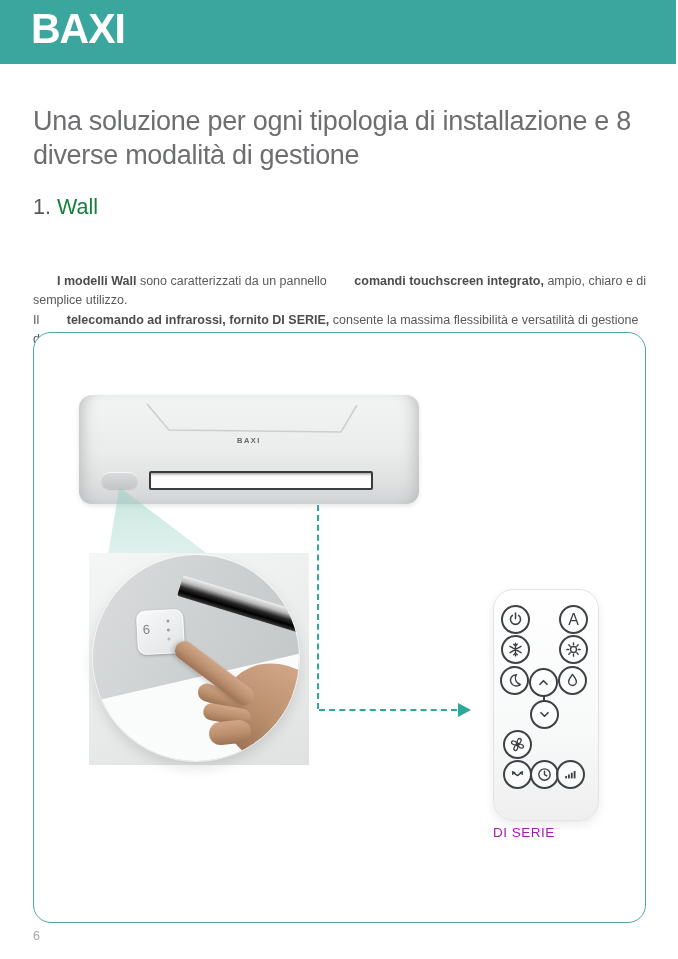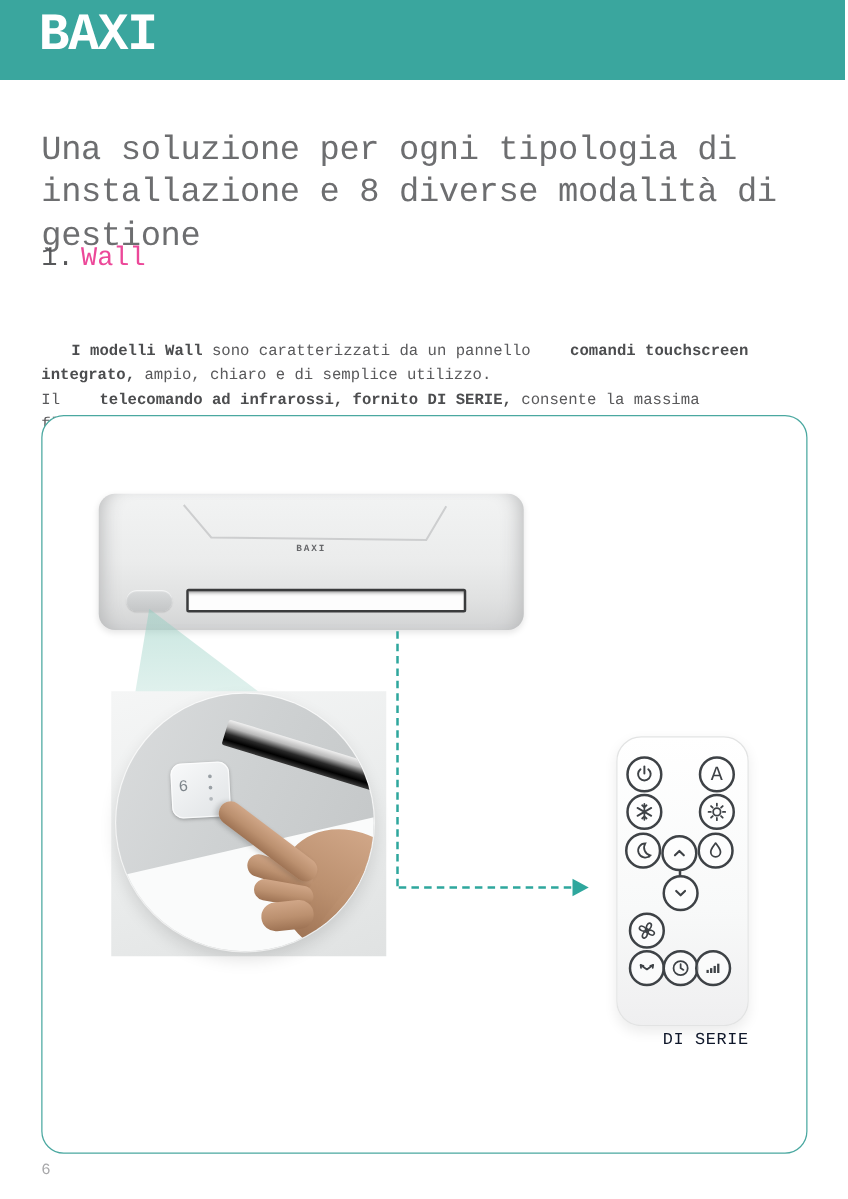--- a/index.html
+++ b/index.html
@@ -1,28 +1,28 @@
 <!DOCTYPE html>
 <html><head>
 <meta charset="utf-8">
 <style>
   html,body{margin:0;padding:0;background:#fff;}
   .page{position:relative;width:676px;height:959px;background:#ffffff;overflow:hidden;
-        font-family:Liberation Mono, monospace;}
+        font-family:Liberation Sans, sans-serif;}
   
   .header{position:absolute;left:0;top:0;width:678px;height:64px;background:#3aa69e;}
   .logo{position:absolute;left:31px;top:6px;color:#fff;font-size:41px;font-weight:800;
         letter-spacing:-1px;transform:scaleY(1.02);}
   
   .title{position:absolute;left:33px;top:104px;width:615px;font-size:27px;line-height:1.27;
          color:#6d6e70;font-weight:400;letter-spacing:-0.3px;}
   .section{position:absolute;left:33px;top:195px;}
   .sec-line1{font-size:21.5px;color:#57585a;}
   .sec-num{color:#57585a;}
-  .sec-name{color:#ec4899;margin-left:6px;}
+  .sec-name{color:#15803d;margin-left:6px;}
   .sec-sub{margin:4px 0 0 24px;font-size:20px;color:#4e4f51;}
   
   .para{position:absolute;left:33px;top:259px;width:618px;font-size:12.5px;line-height:1.56;
         color:#59595b;}
   .para b{font-weight:700;color:#4c4d4f;padding-left:24px;}
   
   .figure-box{position:absolute;left:33px;top:332px;width:611px;height:589px;
               border:1.5px solid #4aa8a0;border-radius:18px;background:#fff;}
   .figure-box *{position:absolute;box-sizing:border-box;}
   
@@ -82,21 +82,21 @@
        display:flex;align-items:center;justify-content:center;color:#3e4246;
        background:rgba(255,255,255,0.6);font-size:16px;}
   .btn svg{position:static;}
   .b-power{left:7px;top:15px;}   .b-auto{left:65px;top:15px;}
   .b-cool{left:7px;top:45px;}    .b-heat{left:65px;top:45px;}
   .b-night{left:6px;top:76px;}   .b-up{left:35px;top:78px;}  .b-drop{left:64px;top:76px;}
   .b-down{left:36px;top:110px;}
   .b-fan{left:9px;top:140px;}
   .b-swing{left:9px;top:170px;}  .b-timer{left:36px;top:170px;} .b-speed{left:62px;top:170px;}
   .updown-link{left:49px;top:106px;width:2px;height:5px;background:#3e4246;}
-  .di-serie{left:459px;top:492px;width:106px;text-align:right;color:#0f172a;
+  .di-serie{left:459px;top:492px;width:106px;text-align:left;color:#a21caf;
             font-size:13.5px;letter-spacing:0.5px;}
   
   .page-num{position:absolute;left:33px;top:929px;font-size:12.5px;color:#a8a8aa;}
 </style>
 </head>
 <body>
 
 <div class="page">
 
   <div class="header">

